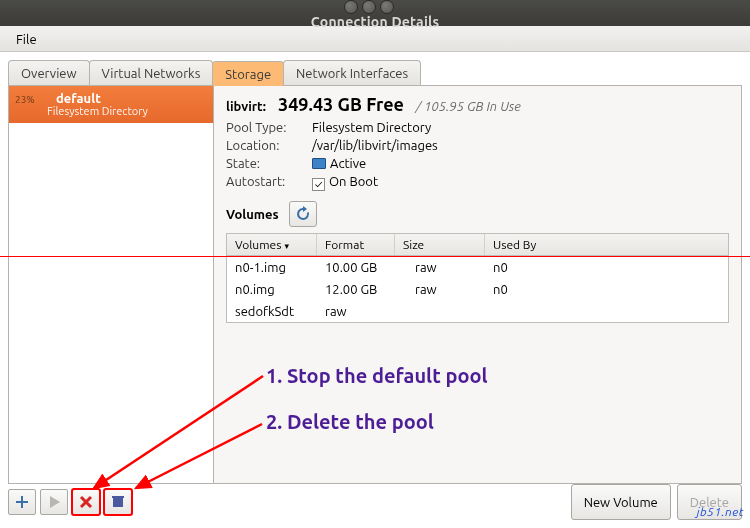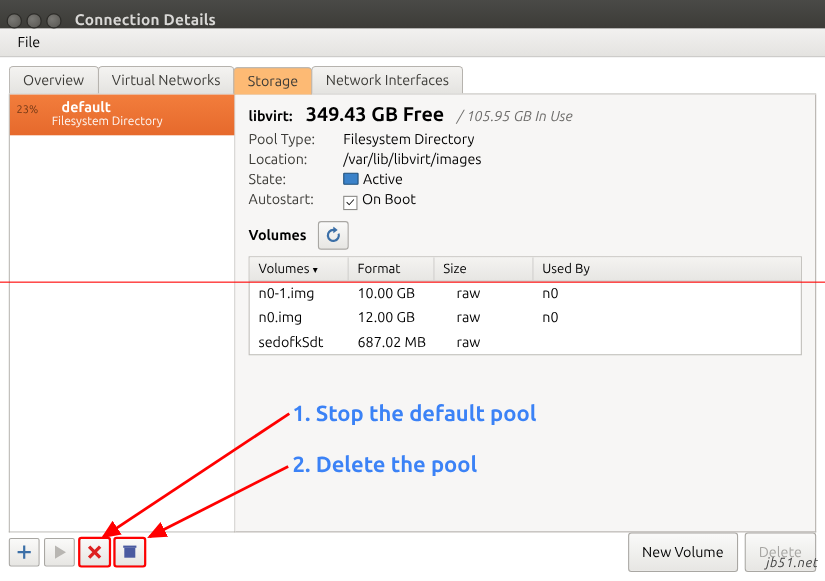--- a/index.html
+++ b/index.html
@@ -1,17 +1,17 @@
 <!DOCTYPE html>
 <html><head>
 <meta charset="utf-8">
 <style>
 * { box-sizing: border-box; margin: 0; padding: 0; }
 body { font-family: "Ubuntu", "DejaVu Sans", sans-serif; font-size: 13px; background: #fff; width: 750px; height: 528px; overflow: hidden; position: relative; }
-.titlebar { height: 26px; background: linear-gradient(#4a4a47,#3c3b37); display: flex; align-items: flex-end; padding: 0 6px; color: #d9d8d6; }
+.titlebar { height: 26px; background: linear-gradient(#4a4a47,#3c3b37); display: flex; align-items: center; padding: 0 6px; color: #d9d8d6; flex-direction: column; }
 .win-btns { display: flex; gap: 4px; margin-right: 12px; }
 .win-btn { width: 14px; height: 14px; border-radius: 50%; background: radial-gradient(circle at 35% 35%, #7a7975, #56544f); border: 1px solid #2b2a27; }
 .title { font-weight: bold; font-size: 14px; letter-spacing: .2px; }
 .menubar { height: 26px; background: linear-gradient(#f2f1f0,#e4e3e0); border-bottom: 1px solid #c8c7c5; display:flex; align-items:center; padding:0 8px; }
 .menu-item { padding: 3px 8px; }
 .tabrow { margin: 8px 8px 0 8px; display:flex; align-items:flex-end; border-bottom:1px solid #b6b3ae; }
 .tab { padding:5px 12px; border:1px solid #b6b3ae; border-bottom:none; background:linear-gradient(#f4f3f1,#e4e3e0); margin-right:-1px; border-radius:4px 4px 0 0; color:#3c3b37; }
 .tab.active { background:#fdba74; position:relative; top:1px; }
 .content { display:flex; margin:0 8px 8px 8px; height: 398px; }
 .sidepanel { width:206px; border:1px solid #b6b3ae; border-top:none; background:#fff; display:flex; flex-direction:column; }
@@ -31,24 +31,24 @@
 .chk { width:13px; height:13px; border:1px solid #8b8a87; background:#fff; display:inline-flex; align-items:center; justify-content:center; font-size:11px; line-height:1; margin-right:4px; vertical-align:-2px; }
 .vol-hdr { display:flex; align-items:center; gap:10px; margin-top:10px; font-weight:bold; }
 .refresh-btn { width:28px; height:26px; border:1px solid #a9a7a3; background:linear-gradient(#fafaf9,#e7e6e3); border-radius:3px; display:flex; align-items:center; justify-content:center; }
 .tablewrap { margin-top:6px; border:1px solid #c0beba; background:#fff; flex:0 0 auto; }
 .thead { display:flex; background:linear-gradient(#f4f3f1,#e7e6e3); border-bottom:1px solid #c0beba; font-size:12px; }
 .th,.td { padding:4px 8px; border-right:1px solid #d1d0cd; }
 .col1{width:90px}.col2{width:90px}.col3{width:78px}.col4{flex:1; border-right:none;}
 .th.col1::after { content:"▾"; font-size:9px; margin-left:3px; }
 .trow { display:flex; font-size:13px; }
 .trow .td { border-right:none; }
-.annot { position:absolute; color:#3b82f6; font-size:20px; font-weight:bold; }
+.annot { position:absolute; color:#4c1d95; font-size:20px; font-weight:bold; }
 .hline { position:absolute; left:0; right:0; top:256px; border-top:1px solid #ff0000; }
 .arrow { position:absolute; }
-.watermark { position:absolute; right:6px; bottom:10px; color:#404040; font-size:12px; letter-spacing:.5px; font-style:italic; }
+.watermark { position:absolute; right:6px; bottom:10px; color:#1d4ed8; font-size:12px; letter-spacing:.5px; font-style:italic; }
 .bottombar { position:absolute; left:8px; bottom:8px; right:8px; display:flex; align-items:center; }
 .toolbtn { width:28px; height:26px; border:1px solid #a9a7a3; background:linear-gradient(#fafaf9,#e7e6e3); margin-right:4px; display:flex; align-items:center; justify-content:center; border-radius:2px; }
 .toolbtn.redbox { outline:2px solid #ff0000; outline-offset:-1px; }
 .spacer { flex:1; }
 .btn { height:36px; padding:0 12px; border:1px solid #a9a7a3; background:linear-gradient(#fafaf9,#e7e6e3); border-radius:3px; margin-left:6px; display:flex; align-items:center; }
 .btn.disabled { color:#a6a5a2; }
 </style>
 </head>
 <body>
 
@@ -123,21 +123,20 @@
         <div class="td col4">n0</div>
       </div>
       <div class="trow">
         <div class="td col1">n0.img</div>
         <div class="td col2">12.00 GB</div>
         <div class="td col3">raw</div>
         <div class="td col4">n0</div>
       </div>
       <div class="trow">
         <div class="td col1">sedofkSdt</div>
-        <div class="td col2">687.02 MB</div>
         <div class="td col3">raw</div>
         <div class="td col4"></div>
       </div>
     </div>
   </div>
 </div>
 
 <div class="bottombar">
   <div class="toolbtn">
     <svg width="16" height="16">

